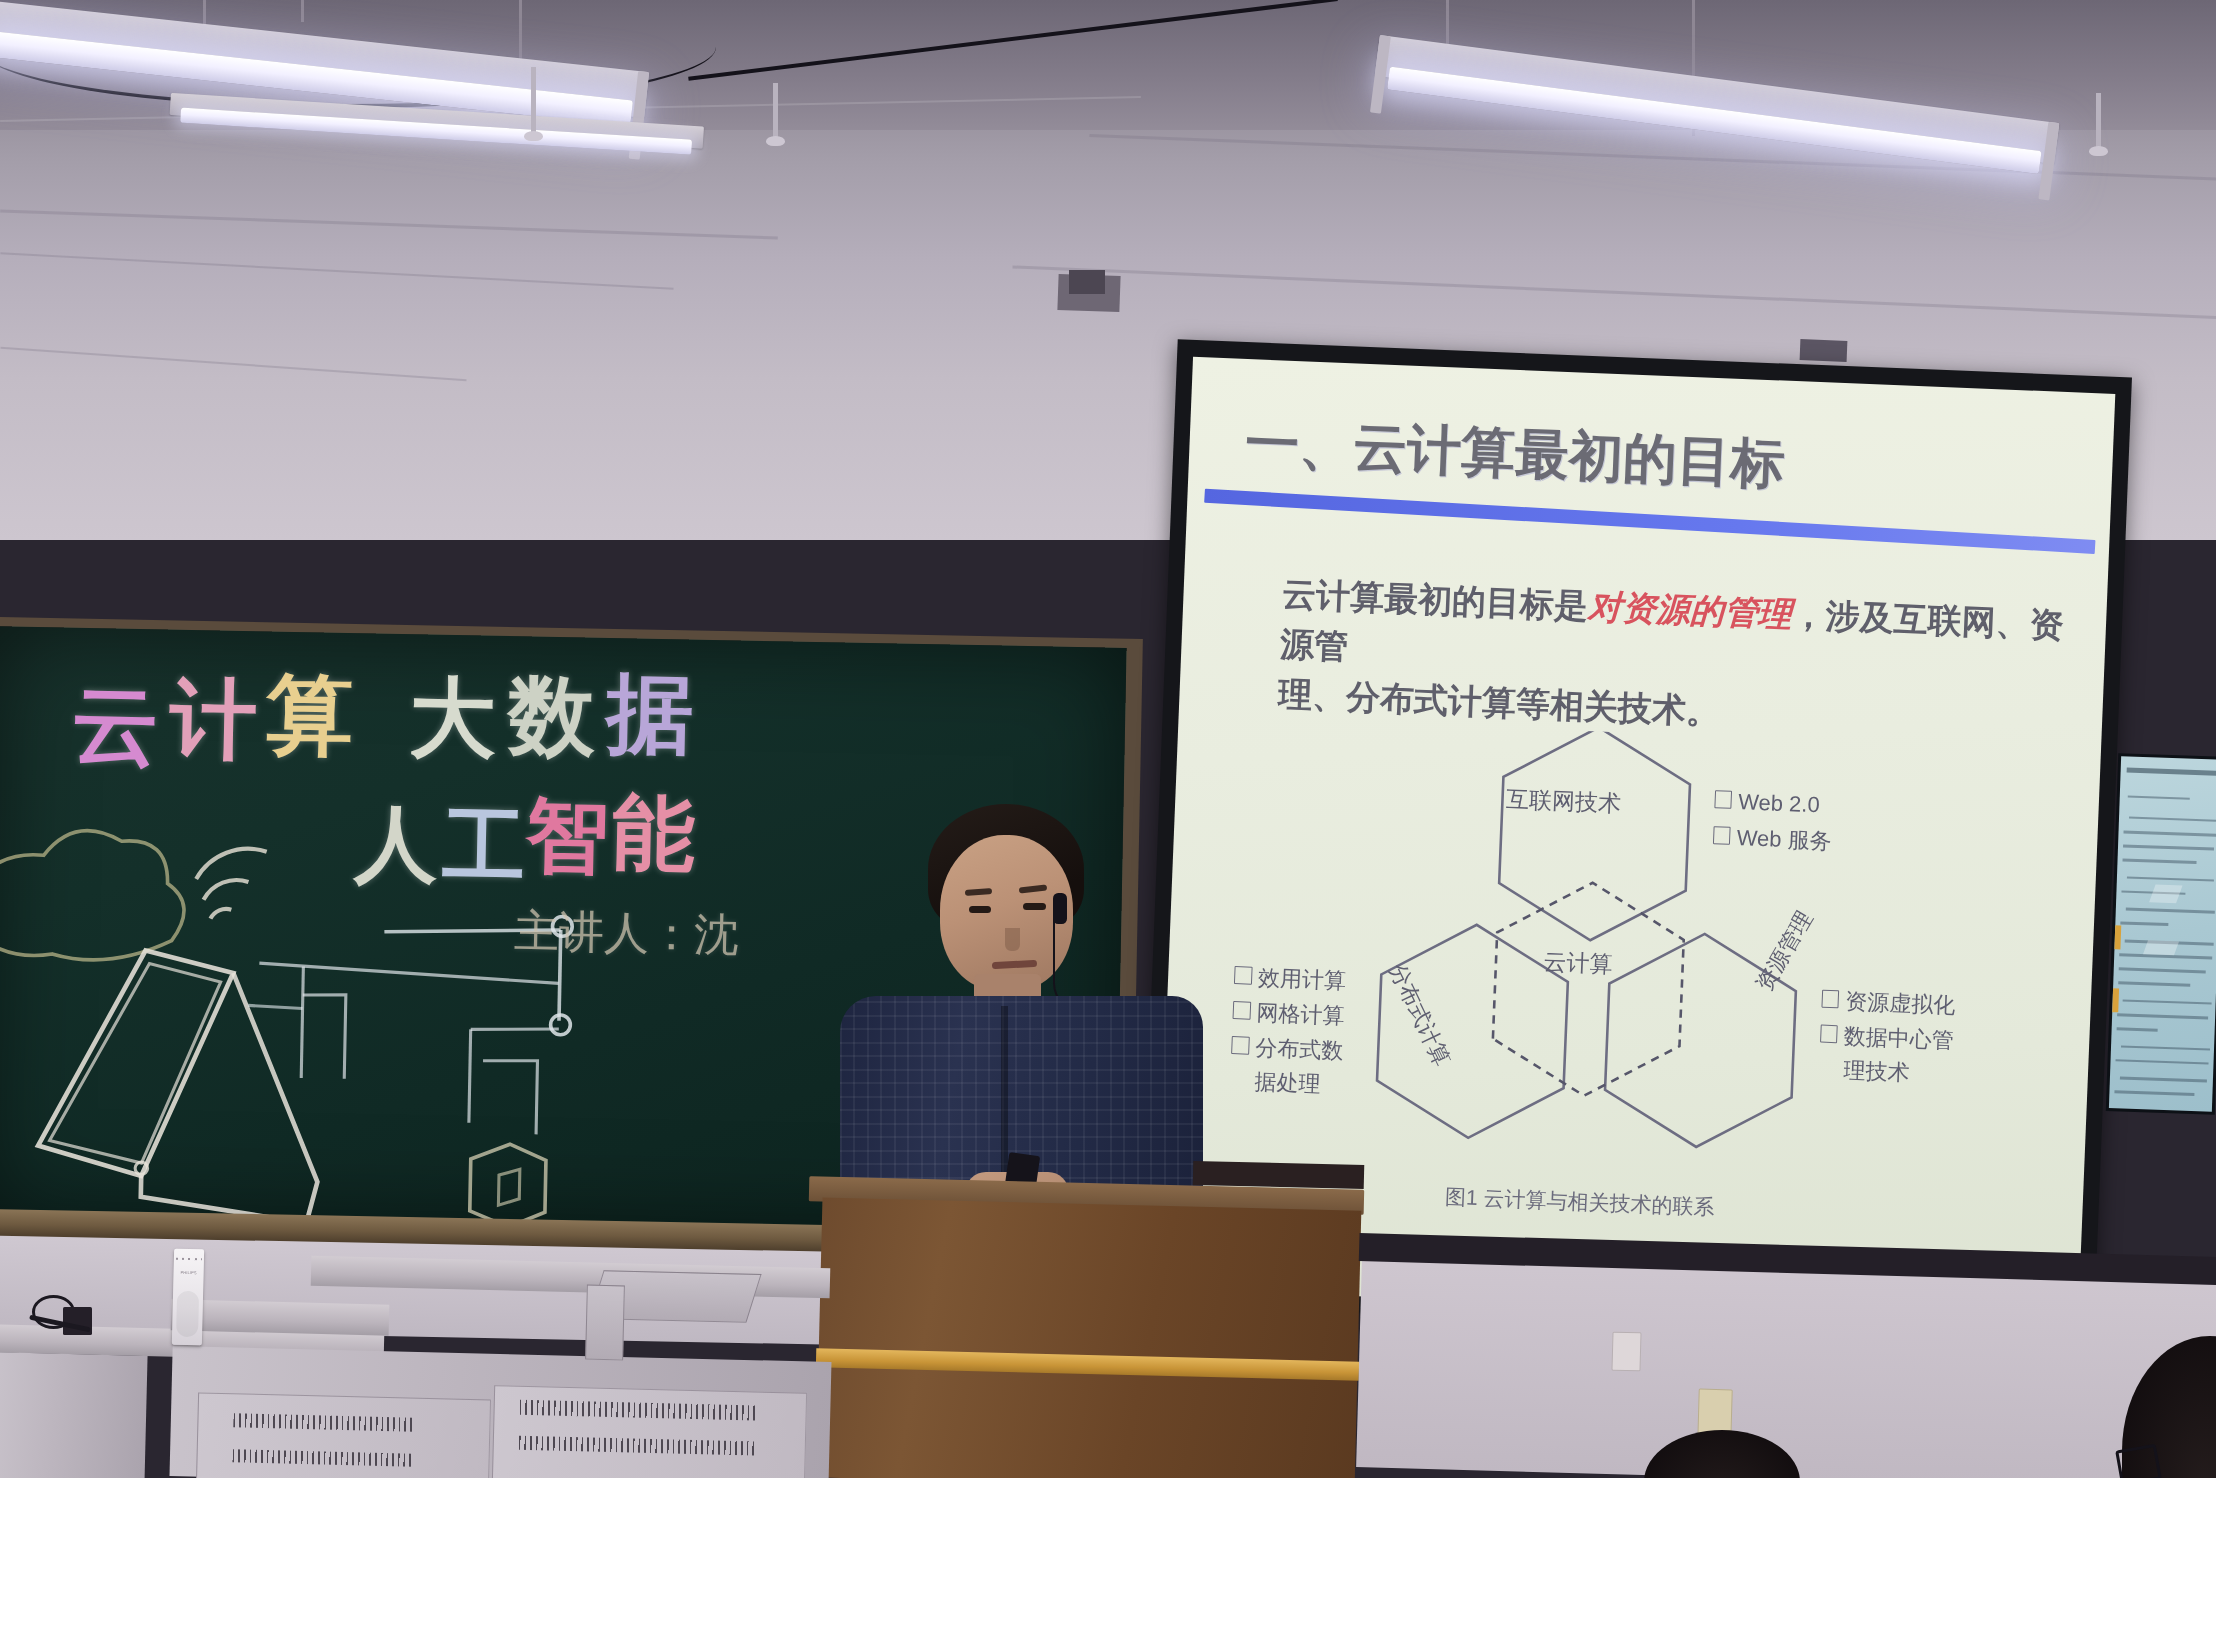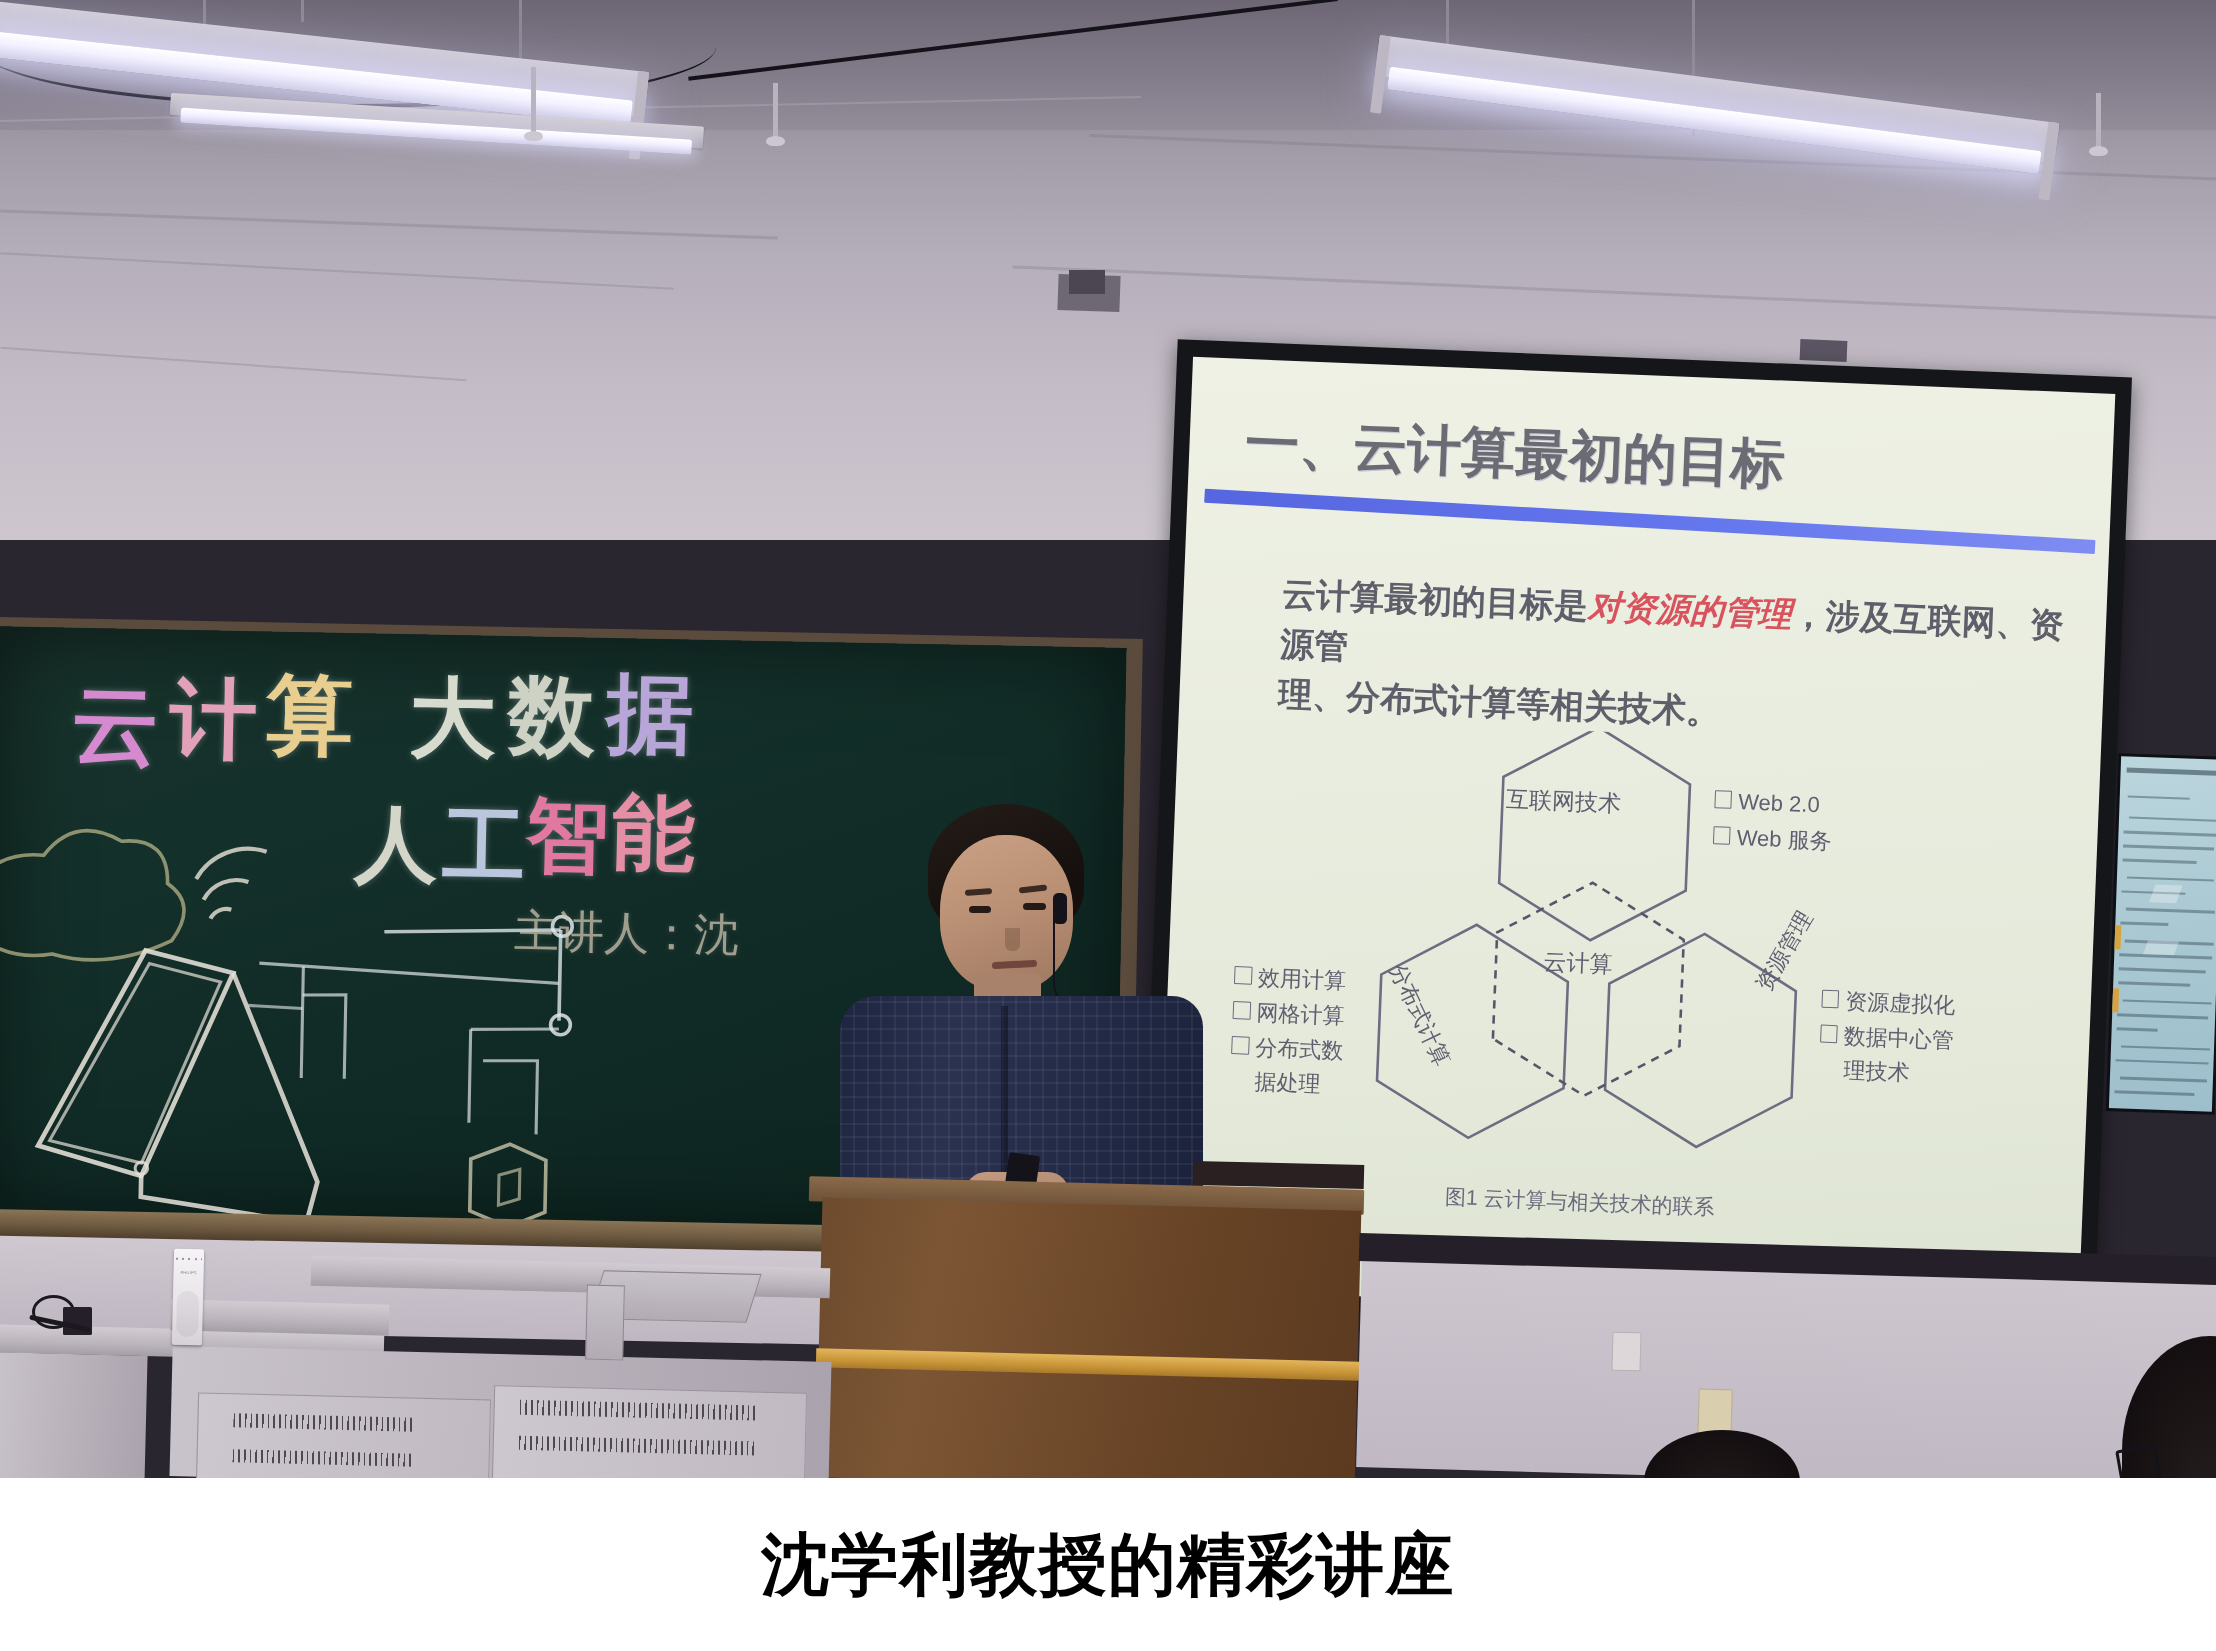--- a/index.html
+++ b/index.html
@@ -403,18 +403,15 @@
     <div class="socket" style="left:1612px;top:1332px;width:27px;height:37px;transform:rotate(1.6deg);"></div>
     <div class="socket-plate" style="left:1698px;top:1389px;width:32px;height:52px;transform:rotate(1.6deg);"></div>
     <div class="socket-wire" style="left:1715px;top:1433px;height:47px;"></div>
 
     <div class="head-silhouette" style="left:1644px;top:1430px;width:156px;height:104px;border-radius:50% 50% 0 0;"></div>
     <div class="head-silhouette" style="left:2122px;top:1336px;width:166px;height:218px;border-radius:56% 50% 18% 18%;"></div>
     <div class="glasses" style="left:2118px;top:1447px;width:35px;height:30px;transform:rotate(-10deg);"></div>
 
   </div>
 
-  <div id="caption-band">
-    <div id="caption-text">沈学利教授的精彩讲座</div>
-  </div>
 
 </div>
 
 
 </body></html>

